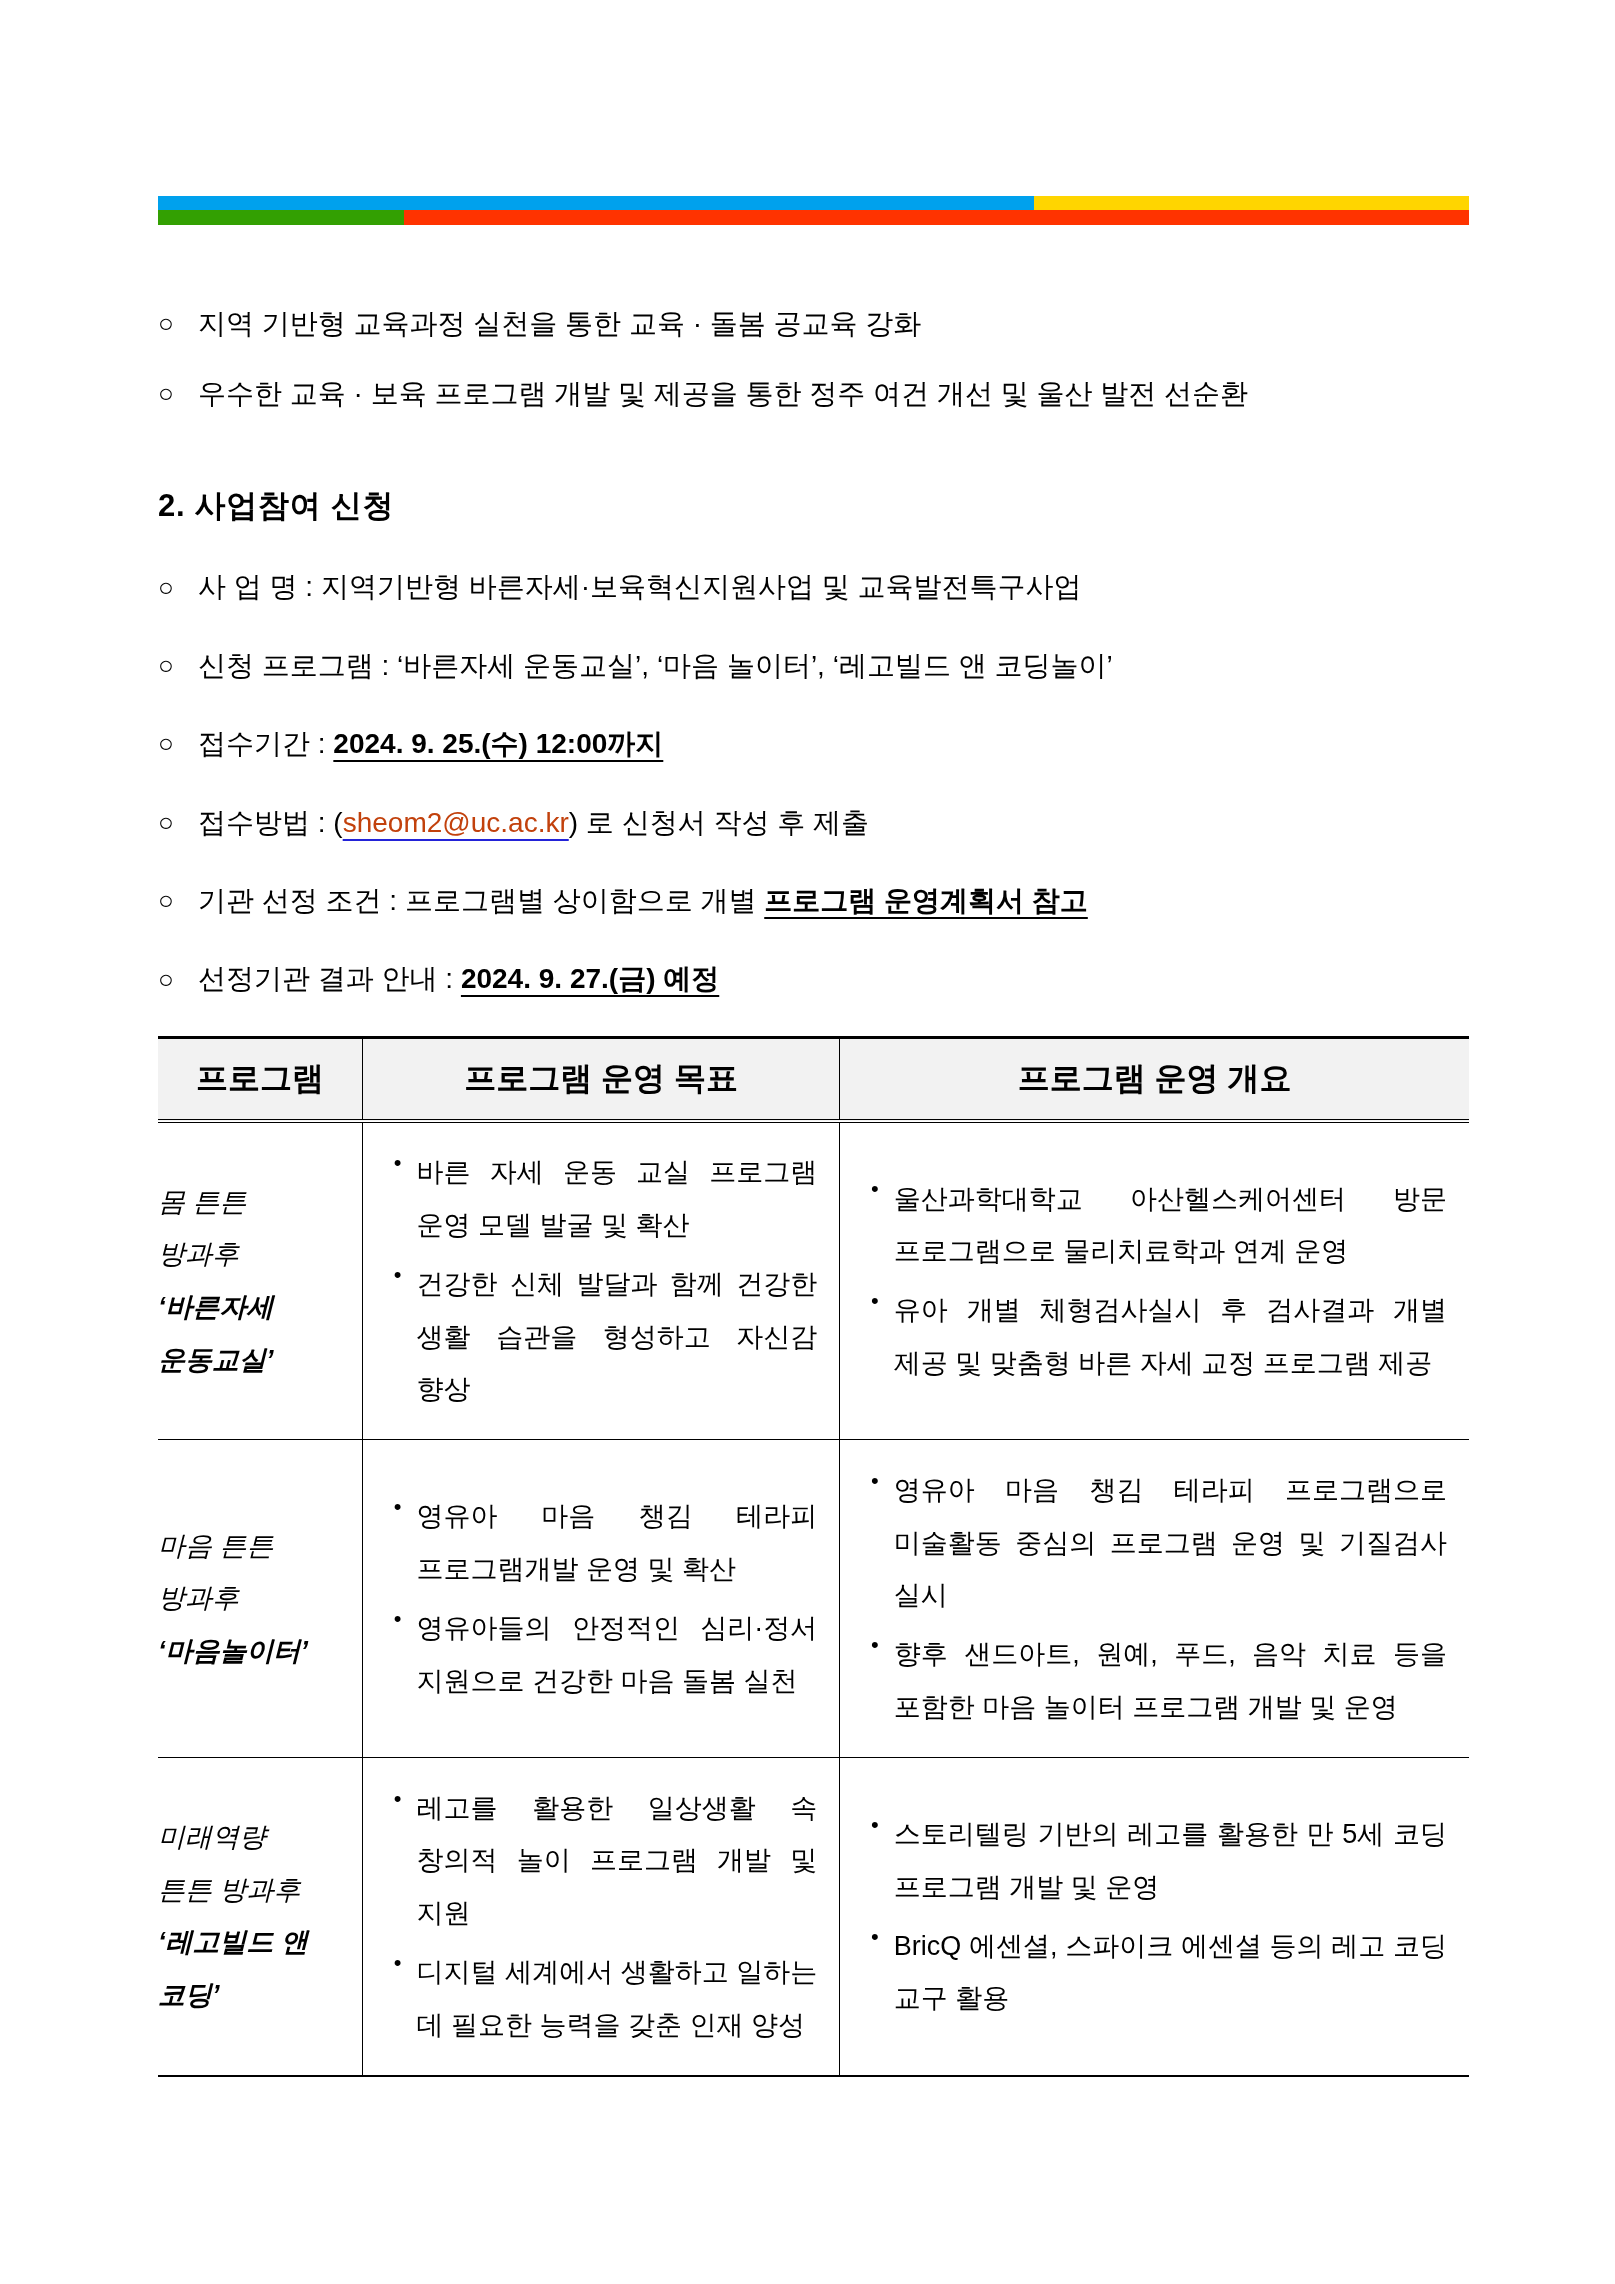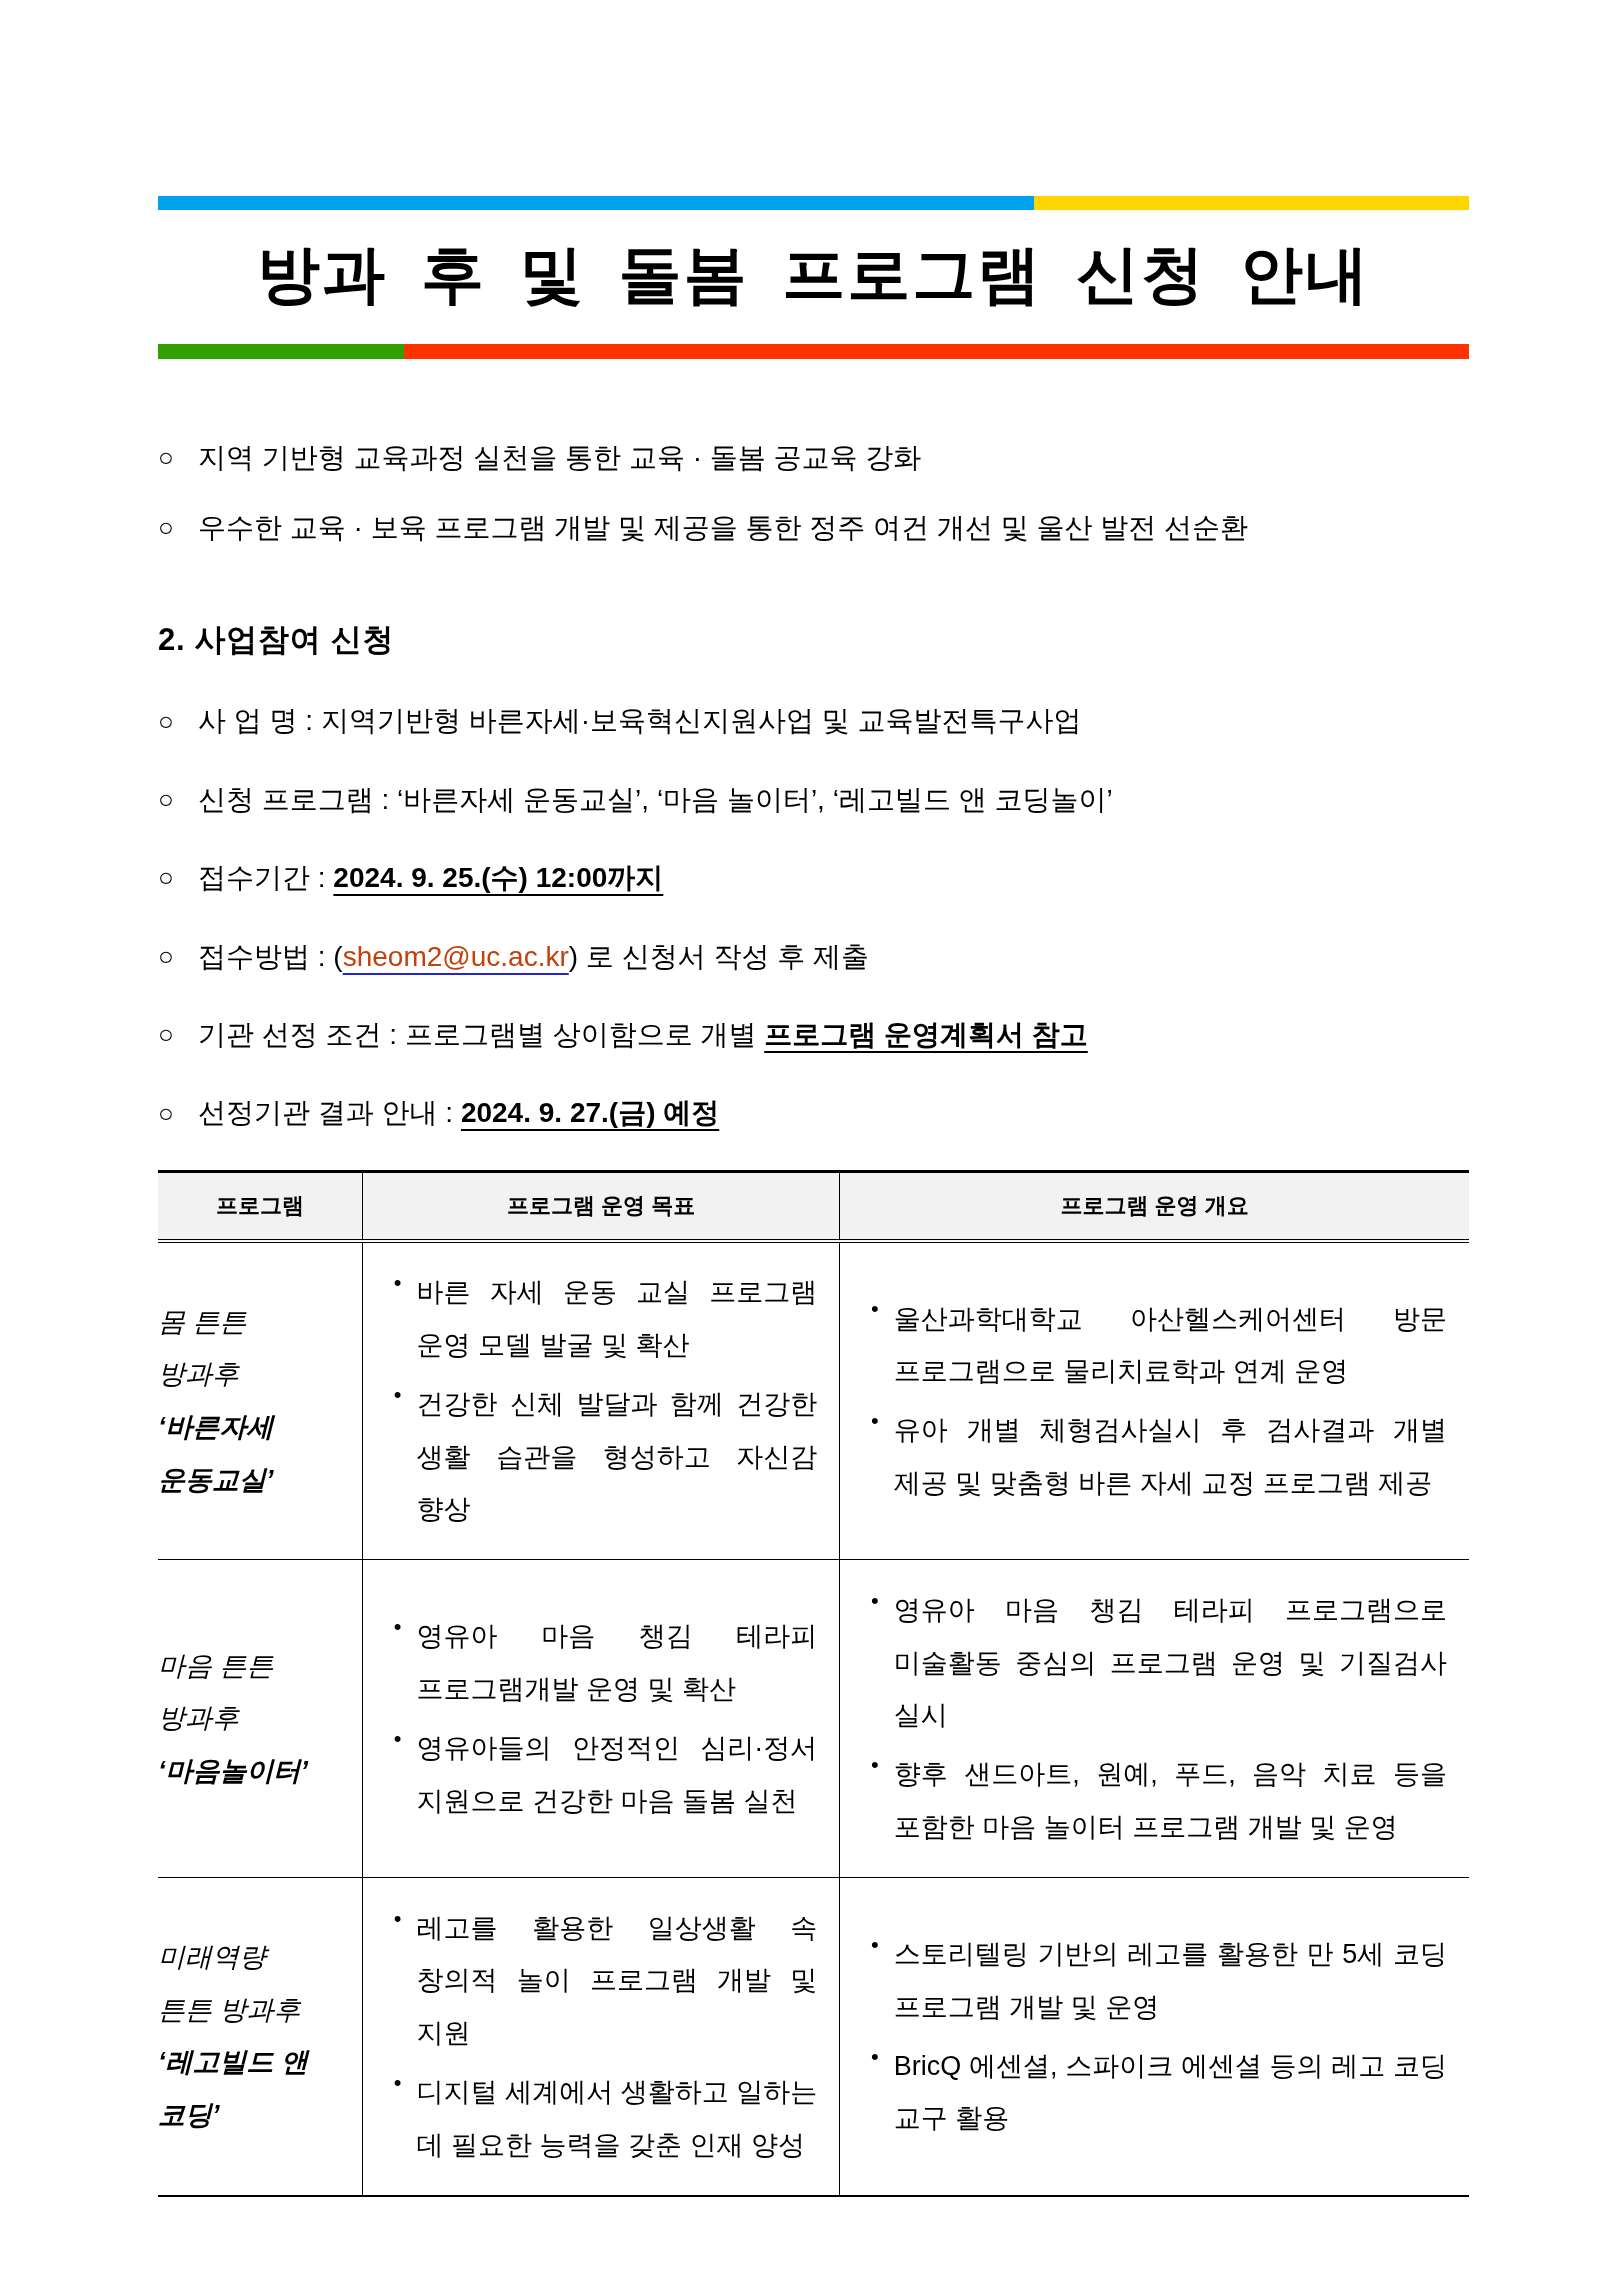--- a/index.html
+++ b/index.html
@@ -50,21 +50,21 @@
   }
   .email-link{ color:#c2410c; text-decoration:none; cursor:pointer; }
 
   
   .doc-table{
     width:100%; border-collapse:collapse; margin-top:38px;
     border-top:3.3px solid #000; border-bottom:2px solid #000;
     font-size:27px;
   }
   .doc-table th{
-    background:#f2f2f2; font-weight:bold; font-size:22px;
+    background:#f2f2f2; font-weight:bold; font-size:32px;
     padding:18px 6.5px; border-bottom:4.6px double #000;
   }
   .doc-table th + th, .doc-table td + td{ border-left:1.3px solid #000; }
   .doc-table tr + tr td{ border-top:1.3px solid #000; }
   .doc-table td{ vertical-align:middle; padding:17px 0; }
   .col-prog{ width:15.6%; }
   .col-goal{ width:36.4%; }
   .col-over{ width:48%; }
 
   .prog-cell{ text-align:left; line-height:1.95; word-break:keep-all;font-style:italic; }
@@ -80,21 +80,20 @@
 </head>
 <body>
 
 <div class="page">
   <div class="content">
 
     <div class="bar">
       <div class="seg-blue"></div>
       <div class="seg-yellow"></div>
     </div>
-    <div class="title">방과 후 및 돌봄 프로그램 신청 안내</div>
     <div class="bar">
       <div class="seg-green"></div>
       <div class="seg-red"></div>
     </div>
 
     <div class="sec1">
       <div class="b-item">
         <span class="b-marker">○</span>
         <span class="b-text">지역 기반형 교육과정 실천을 통한 교육 · 돌봄 공교육 강화</span>
       </div>

